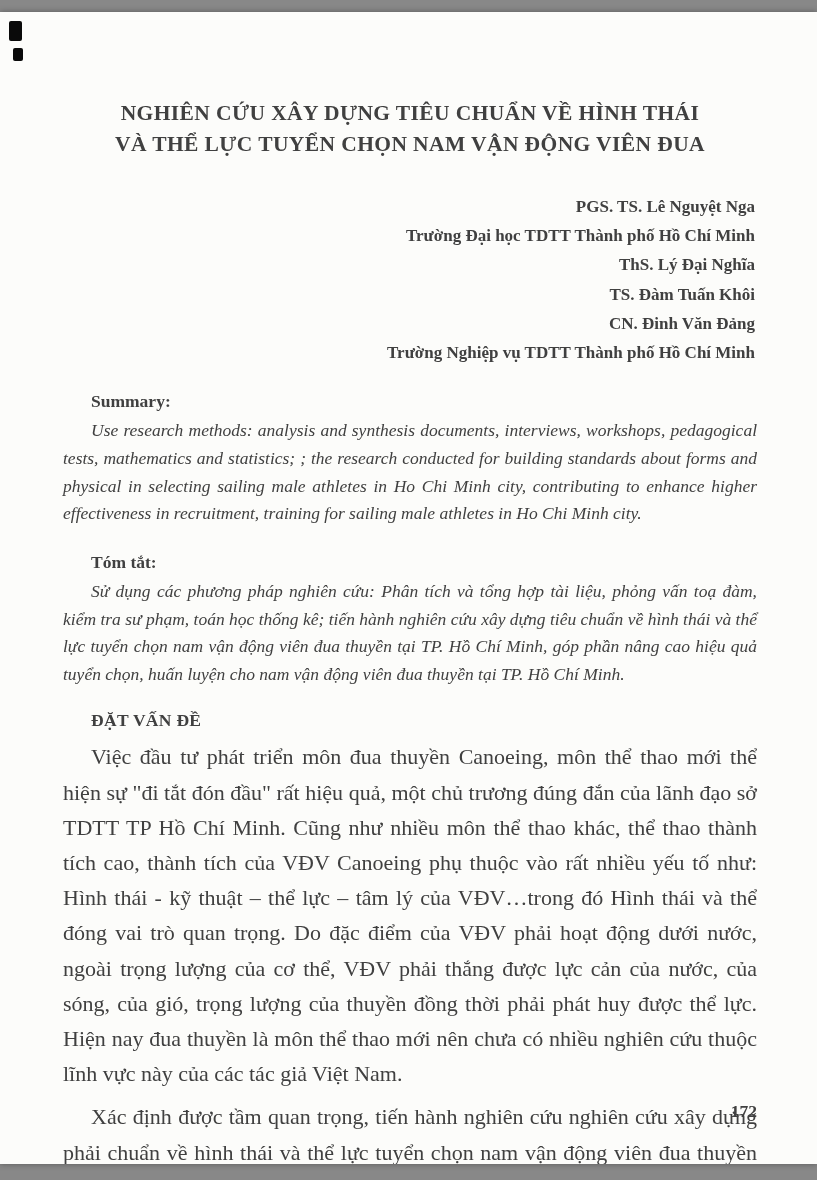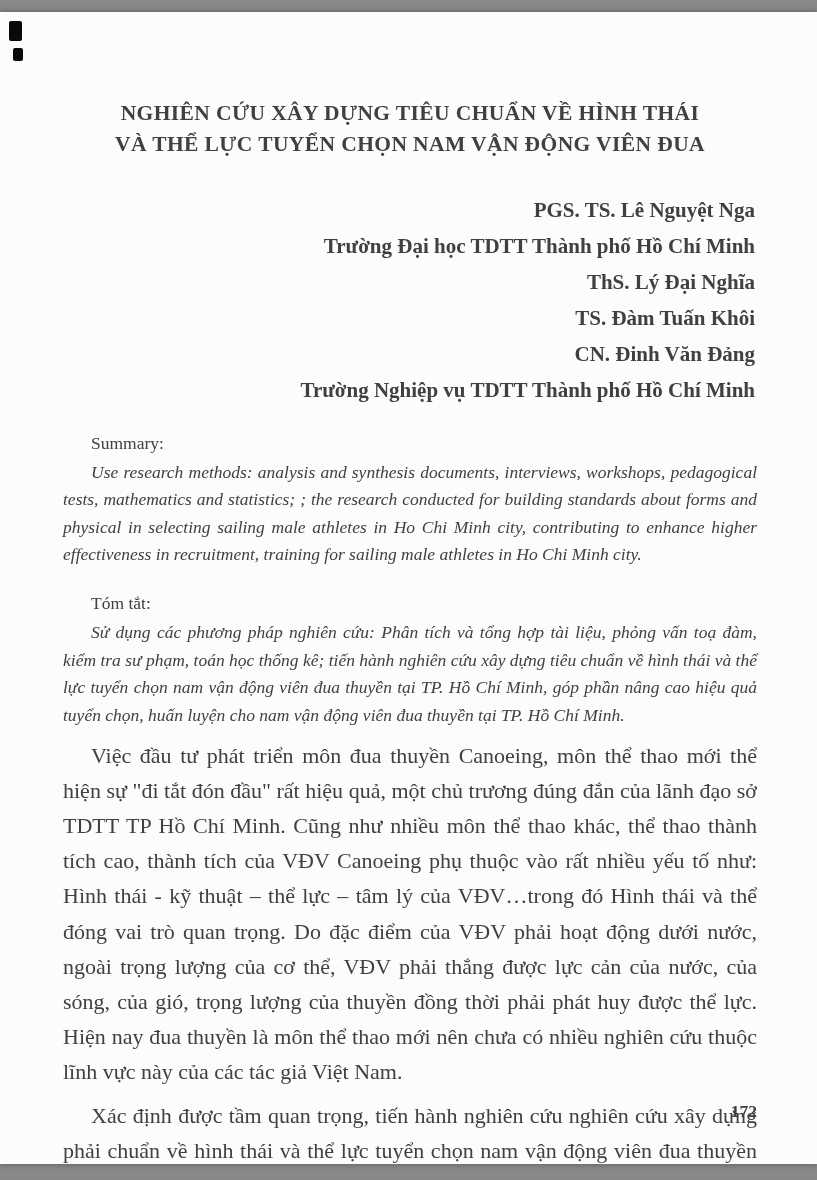--- a/index.html
+++ b/index.html
@@ -24,27 +24,27 @@
     text-align:center;
     font-weight:bold;
     font-size:21.5px;
     line-height:1.44;
     letter-spacing:.4px;
   }
   .authors {
     margin-top:32px;
     text-align:right;
     font-weight:bold;
-    font-size:21px;
+    font-size:17px;
     line-height:1.72;
     padding-right:2px;
   }
   .summary-heading, .tomtat-heading {
     margin-top:24px;
-    font-weight:normal;
+    font-weight:bold;
     font-size:17.5px;
     text-indent:28px;
   }
   .italic-para {
     margin:5px 0 0;
     font-style:italic;
     font-size:17.5px;
     line-height:1.58;
     text-align:justify;
     text-indent:28px;
@@ -94,20 +94,21 @@
       <div>CN. Đinh Văn Đảng</div>
       <div>Trường Nghiệp vụ TDTT Thành phố Hồ Chí Minh</div>
     </div>
 
     <div class="summary-heading">Summary:</div>
     <p class="italic-para">Use research methods: analysis and synthesis documents, interviews, workshops, pedagogical tests, mathematics and statistics; ; the research conducted for building standards about forms and physical in selecting sailing male athletes in Ho Chi Minh city, contributing to enhance higher effectiveness in recruitment, training for sailing male athletes in Ho Chi Minh city.</p>
 
     <div class="tomtat-heading">Tóm tắt:</div>
     <p class="italic-para">Sử dụng các phương pháp nghiên cứu: Phân tích và tổng hợp tài liệu, phỏng vấn toạ đàm, kiểm tra sư phạm, toán học thống kê; tiến hành nghiên cứu xây dựng tiêu chuẩn về hình thái và thể lực tuyển chọn nam vận động viên đua thuyền tại TP. Hồ Chí Minh, góp phần nâng cao hiệu quả tuyển chọn, huấn luyện cho nam vận động viên đua thuyền tại TP. Hồ Chí Minh.</p>
 
+    <div class="section-heading">ĐẶT VẤN ĐỀ</div>
 
     <p class="body-para">Việc đầu tư phát triển môn đua thuyền Canoeing, môn thể thao mới thể hiện sự "đi tắt đón đầu" rất hiệu quả, một chủ trương đúng đắn của lãnh đạo sở TDTT TP Hồ Chí Minh. Cũng như nhiều môn thể thao khác, thể thao thành tích cao, thành tích của VĐV Canoeing phụ thuộc vào rất nhiều yếu tố như: Hình thái - kỹ thuật – thể lực – tâm lý của VĐV…trong đó Hình thái và thể đóng vai trò quan trọng. Do đặc điểm của VĐV phải hoạt động dưới nước, ngoài trọng lượng của cơ thể, VĐV phải thắng được lực cản của nước, của sóng, của gió, trọng lượng của thuyền đồng thời phải phát huy được thể lực. Hiện nay đua thuyền là môn thể thao mới nên chưa có nhiều nghiên cứu thuộc lĩnh vực này của các tác giả Việt Nam.</p>
     <p class="body-para">Xác định được tầm quan trọng, tiến hành nghiên cứu nghiên cứu xây dựng phải chuẩn về hình thái và thể lực tuyển chọn nam vận động viên đua thuyền tại TP Hồ Chí Minh.</p>
 
   </div>
 
   <div class="page-number">172</div>
 
 </div>
 

